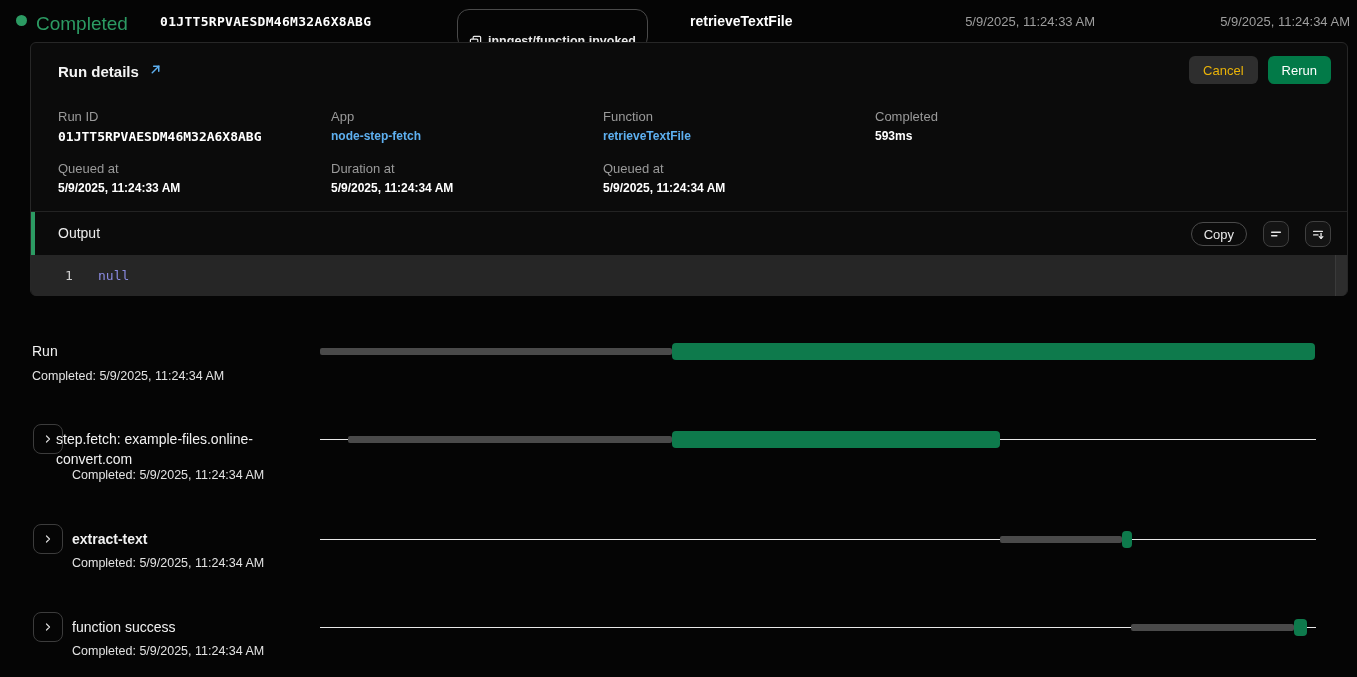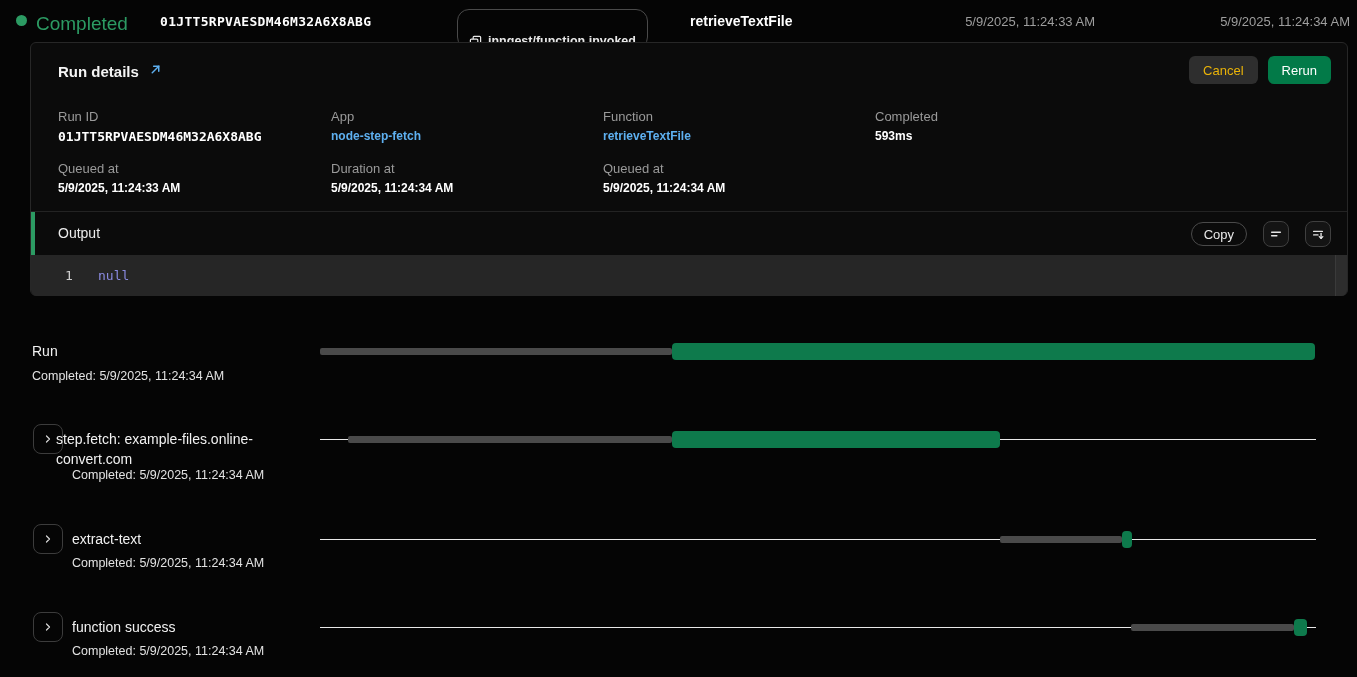--- a/index.html
+++ b/index.html
@@ -184,21 +184,21 @@
       <div class="run-bar" style="left: 35.3%; width: 33%;"></div>
     </div>
 </div>
 
 <div class="tl-row" style="top:0;">
   <button class="chev-btn" style="top:524px;">
     <svg width="12" height="12" viewBox="0 0 16 16" fill="none" stroke="currentColor" stroke-width="1.6" stroke-linecap="round" stroke-linejoin="round">
       <path d="M6 4 L10 8 L6 12"></path>
     </svg>
   </button>
-  <div class="tl-name" style="left:72px;top:531px;font-weight:400;">extract-text</div>
+  <div class="tl-name" style="left:72px;top:531px;font-weight:700;">extract-text</div>
   <div class="tl-completed" style="left:72px;top:556px;">Completed: 5/9/2025, 11:24:34 AM</div>
   <div class="track" style="top:531px;">
       <div class="baseline"></div>
       <div class="queue-bar" style="left: 68.3%; width: 12.2%;"></div>
       <div class="run-bar" style="left: 80.5%; width: 1%;"></div>
     </div>
 </div>
 
 <div class="tl-row" style="top:0;">
   <button class="chev-btn" style="top:612px;">

